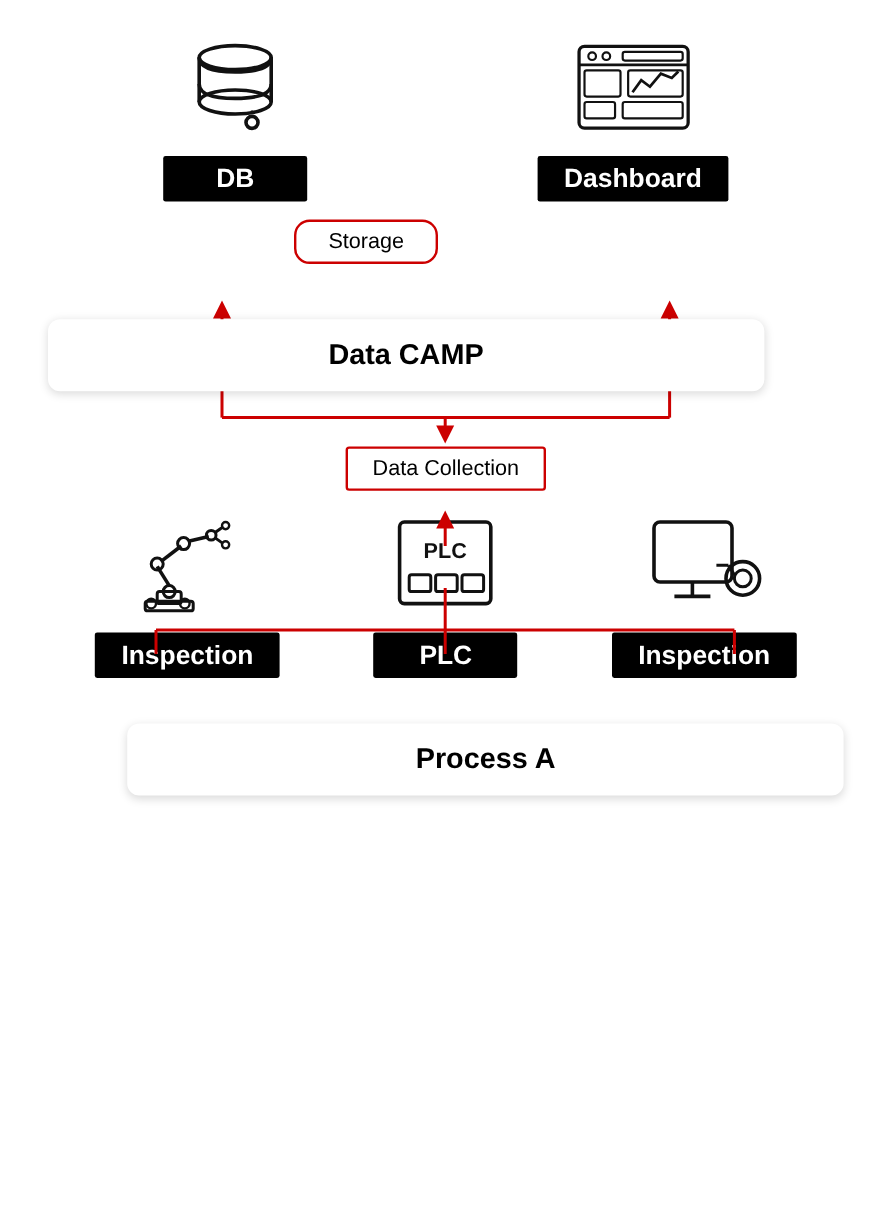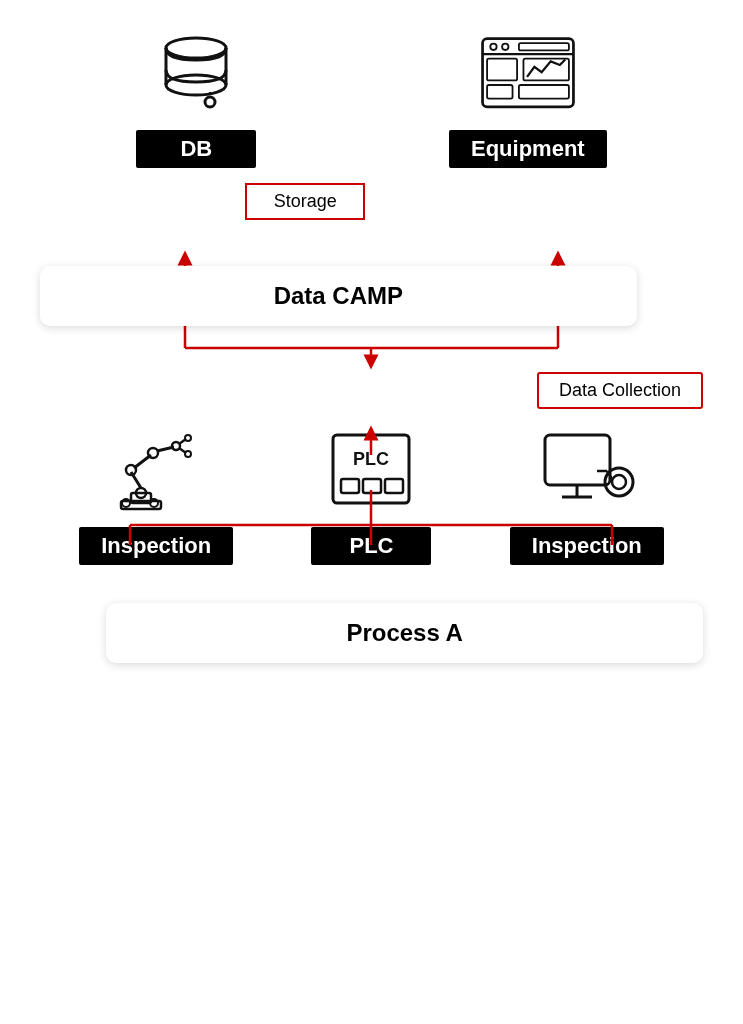--- a/index.html
+++ b/index.html
@@ -59,21 +59,21 @@
       justify-content: space-around;
       width: 80%;
       margin-top: 5px;
     }
 
     .red-box {
       border: 2px solid #cc0000;
       color: #000;
       font-size: 18px;
       padding: 6px 18px;
-      border-radius: 0;
+      border-radius: 13px;
       background: #fff;
       text-align: center;
       min-width: 120px;
     }
 
     
     .data-camp-box {
       background: #fff;
       border: none;
       box-shadow: 0 2px 8px rgba(0,0,0,0.15);
@@ -157,35 +157,35 @@
 
         <rect x="10" y="27" width="33" height="24" rx="2" stroke="#111" stroke-width="2" fill="none"></rect>
 
         <rect x="50" y="27" width="50" height="24" rx="2" stroke="#111" stroke-width="2" fill="none"></rect>
 
         <polyline points="54,47 62,36 70,42 80,30 90,34 96,28" stroke="#111" stroke-width="2.5" fill="none"></polyline>
 
         <rect x="10" y="56" width="28" height="15" rx="2" stroke="#111" stroke-width="2" fill="none"></rect>
         <rect x="45" y="56" width="55" height="15" rx="2" stroke="#111" stroke-width="2" fill="none"></rect>
       </svg>
-      <div class="label-black">Equipment</div>
+      <div class="label-black">Dashboard</div>
     </div>
   </div>
 
   <div style="width:100%; position:relative;">
 
     <div class="storage-vis-row" style="position:relative; z-index:2;">
       <div class="red-box">Storage</div>
     </div>
 
     <div style="display:flex; margin-top: 28px; position:relative; z-index:2;">
       <div class="data-camp-box">Data CAMP</div>
     </div>
 
-    <div style="display:flex; justify-content:flex-end; margin-top: 28px; position:relative; z-index:2;">
+    <div style="display:flex; justify-content:center; margin-top: 28px; position:relative; z-index:2;">
       <div class="data-collection-box">Data Collection</div>
     </div>
 
   </div>
 
   <div class="bottom-icons">
 
     <div class="icon-block">
       <svg class="icon-svg" viewBox="0 0 100 90" fill="none" xmlns="http://www.w3.org/2000/svg">
 

